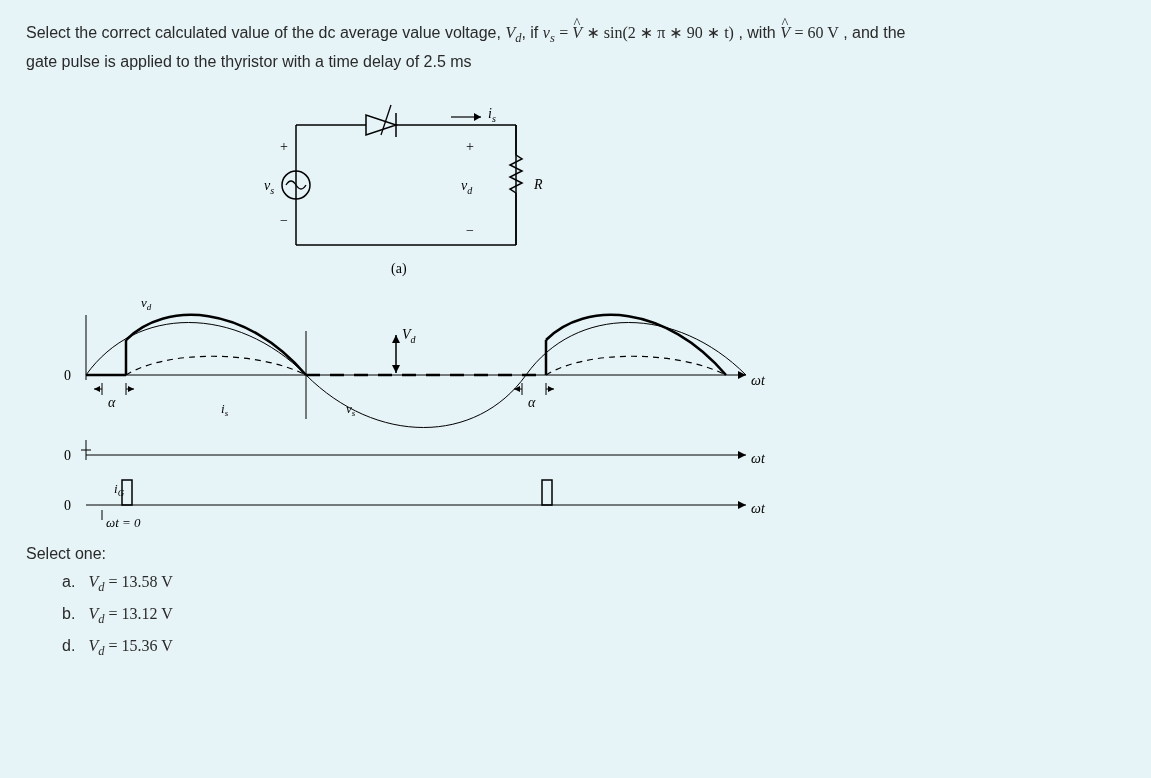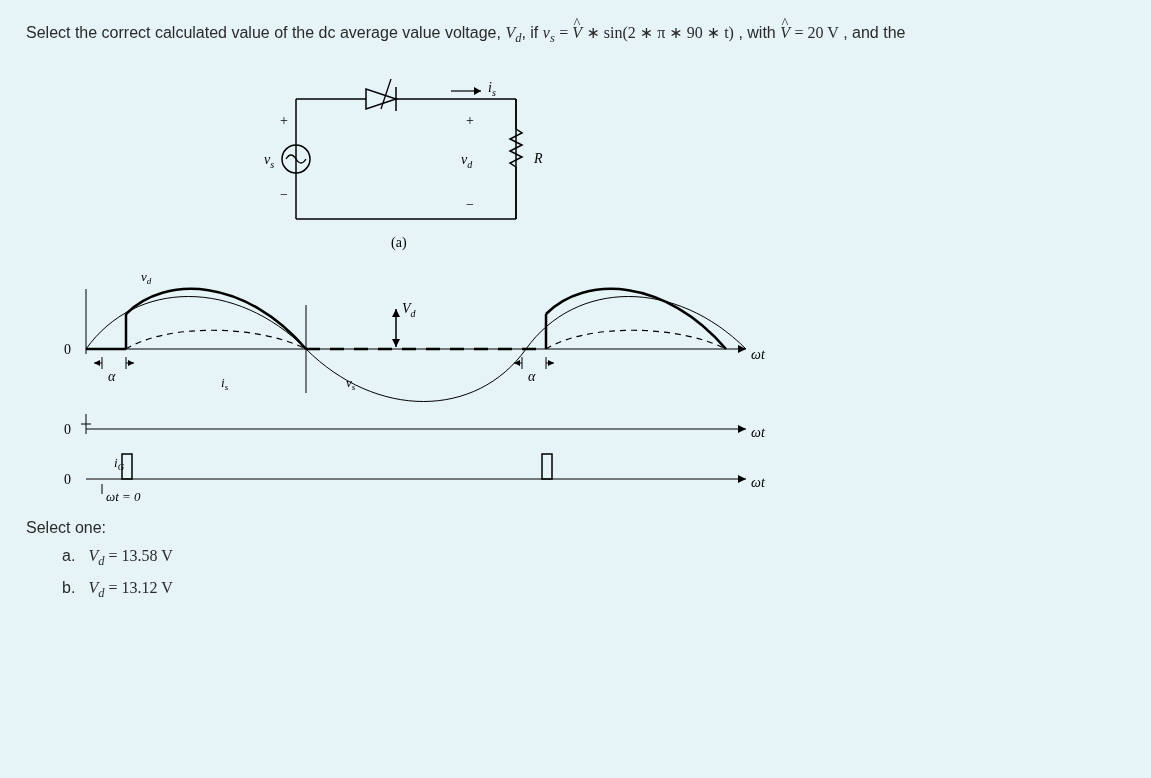--- a/index.html
+++ b/index.html
@@ -41,23 +41,24 @@
 
 <div class="question-text">
   <span>Select the correct calculated value of the dc average value voltage, </span>
   <span class="math math-i"><span>V</span><span class="sub">d</span></span><span>, if </span>
   <span class="math math-i"><span>v</span><span class="sub">s</span></span>
   <span class="math"> = </span>
   <span class="math math-i hat-v">V</span>
   <span class="math"> ∗ sin(2 ∗ π ∗ 90 ∗ t)</span>
   <span>, with </span>
   <span class="math math-i hat-v">V</span>
-  <span class="math"> = 20 V</span>
+  <span class="math"> = 60 V</span>
   <span>, and the</span>
   <br>
+  <span>gate pulse is applied to the thyristor with a time delay of 2.5 ms</span>
 </div>
 
 <div class="figure-wrap">
 <svg width="740" height="440" viewBox="0 0 740 440">
 
   <g transform="translate(230,0)">
 
     <line x1="40" y1="30" x2="40" y2="150" stroke="#000" stroke-width="1.5"></line>
     <line x1="40" y1="150" x2="260" y2="150" stroke="#000" stroke-width="1.5"></line>
     <line x1="260" y1="150" x2="260" y2="30" stroke="#000" stroke-width="1.5"></line>
@@ -165,13 +166,17 @@
 <div class="select-one">Select one:</div>
 <ul class="options">
   <li>
     <span class="opt-letter">a.</span>
     <span class="math math-i"><span>V</span><span class="sub">d</span></span><span class="math"> = 13.58 V</span>
   </li>
   <li>
     <span class="opt-letter">b.</span>
     <span class="math math-i"><span>V</span><span class="sub">d</span></span><span class="math"> = 13.12 V</span>
   </li>
+  <li>
+    <span class="opt-letter">d.</span>
+    <span class="math math-i"><span>V</span><span class="sub">d</span></span><span class="math"> = 15.36 V</span>
+  </li>
 </ul>
 
 </body></html>

